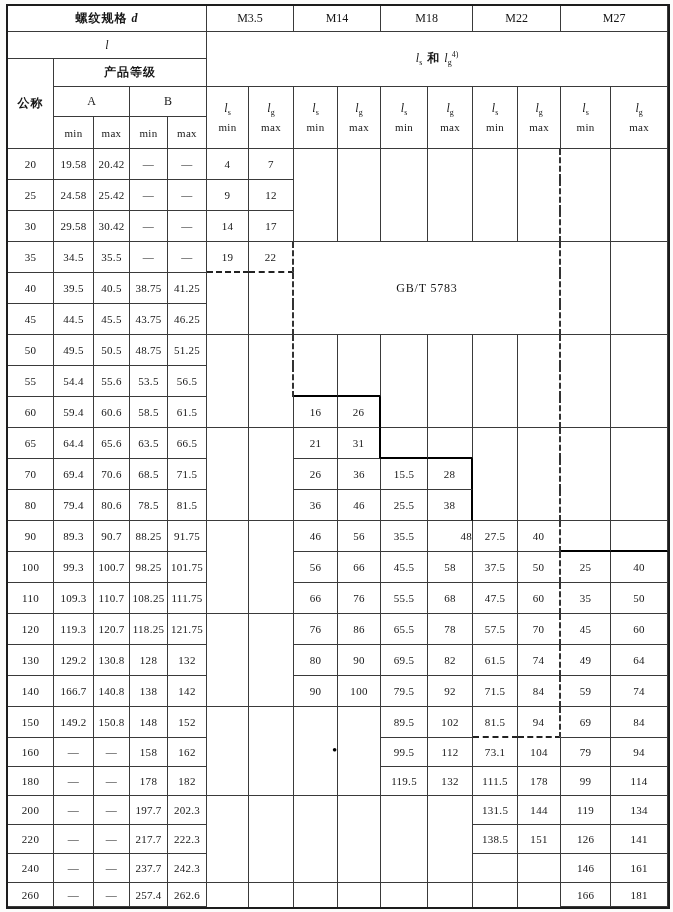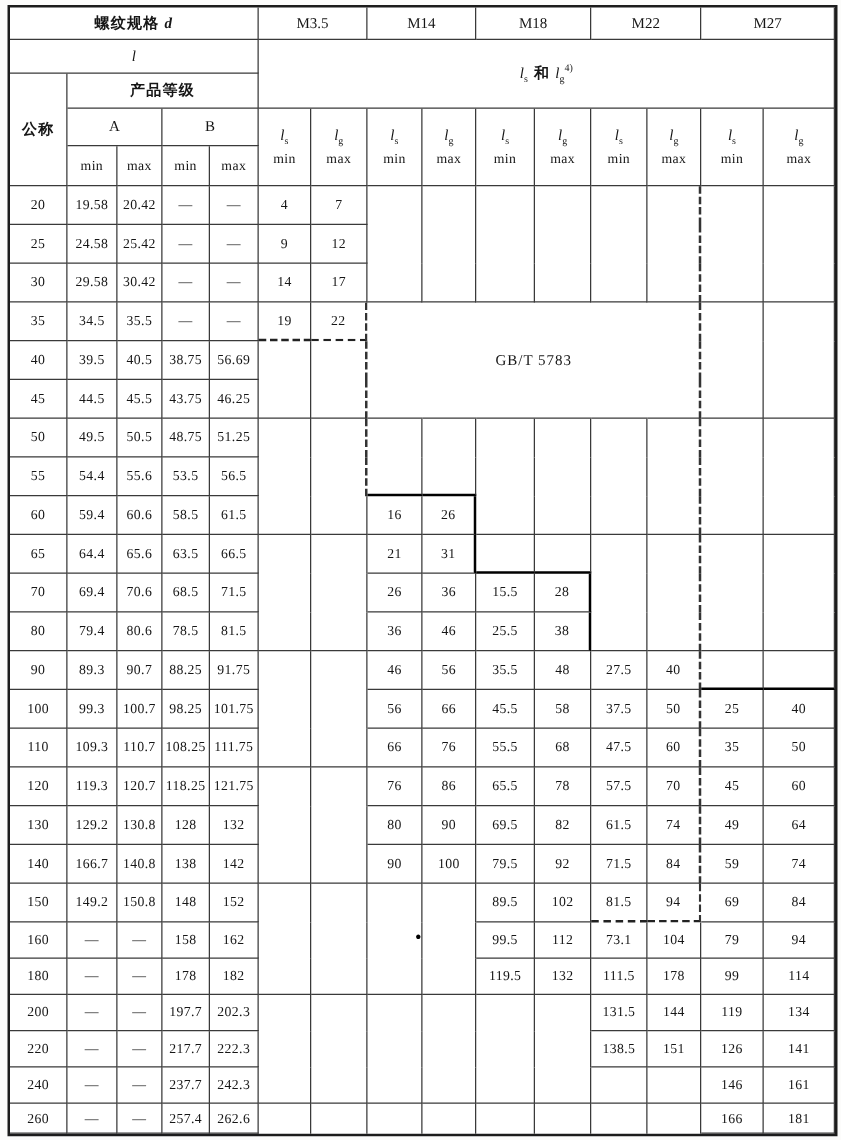--- a/index.html
+++ b/index.html
@@ -200,21 +200,21 @@
           <td class="e noR" style="height: 31px;"></td>
           <td class="e dashR" style="height: 31px;"></td>
           <td class="e" style="height: 31px;"></td>
           <td class="e" style="height: 31px;"></td>
         </tr>
         <tr>
           <td class="v" style="height: 31px;">40</td>
           <td class="v" style="height: 31px;">39.5</td>
           <td class="v" style="height: 31px;">40.5</td>
           <td class="v" style="height: 31px;">38.75</td>
-          <td class="v" style="height: 31px;">56.69</td>
+          <td class="v" style="height: 31px;">41.25</td>
           <td class="e" style="height: 31px;"></td>
           <td class="e dashR" style="height: 31px;"></td>
           <td class="e noR" style="height: 31px;"></td>
           <td class="e noR" style="height: 31px;"></td>
           <td class="e noR" style="height: 31px;"></td>
           <td class="e noR" style="height: 31px;"></td>
           <td class="e noR" style="height: 31px;"></td>
           <td class="e dashR" style="height: 31px;"></td>
           <td class="e" style="height: 31px;"></td>
           <td class="e" style="height: 31px;"></td>
@@ -342,21 +342,21 @@
           <td class="v" style="height: 31px;">90</td>
           <td class="v" style="height: 31px;">89.3</td>
           <td class="v" style="height: 31px;">90.7</td>
           <td class="v" style="height: 31px;">88.25</td>
           <td class="v" style="height: 31px;">91.75</td>
           <td class="e" style="height: 31px;"></td>
           <td class="e" style="height: 31px;"></td>
           <td class="v" style="height: 31px;">46</td>
           <td class="v" style="height: 31px;">56</td>
           <td class="v" style="height: 31px;">35.5</td>
-          <td class="v" style="height: 31px;">48</td>
+          <td class="v" style="height: 31px; text-align: right;">48</td>
           <td class="v" style="height: 31px;">27.5</td>
           <td class="v dashR" style="height: 31px;">40</td>
           <td class="e stepB" style="height: 31px;"></td>
           <td class="e stepB" style="height: 31px;"></td>
         </tr>
         <tr>
           <td class="v" style="height: 31px;">100</td>
           <td class="v" style="height: 31px;">99.3</td>
           <td class="v" style="height: 31px;">100.7</td>
           <td class="v" style="height: 31px;">98.25</td>

